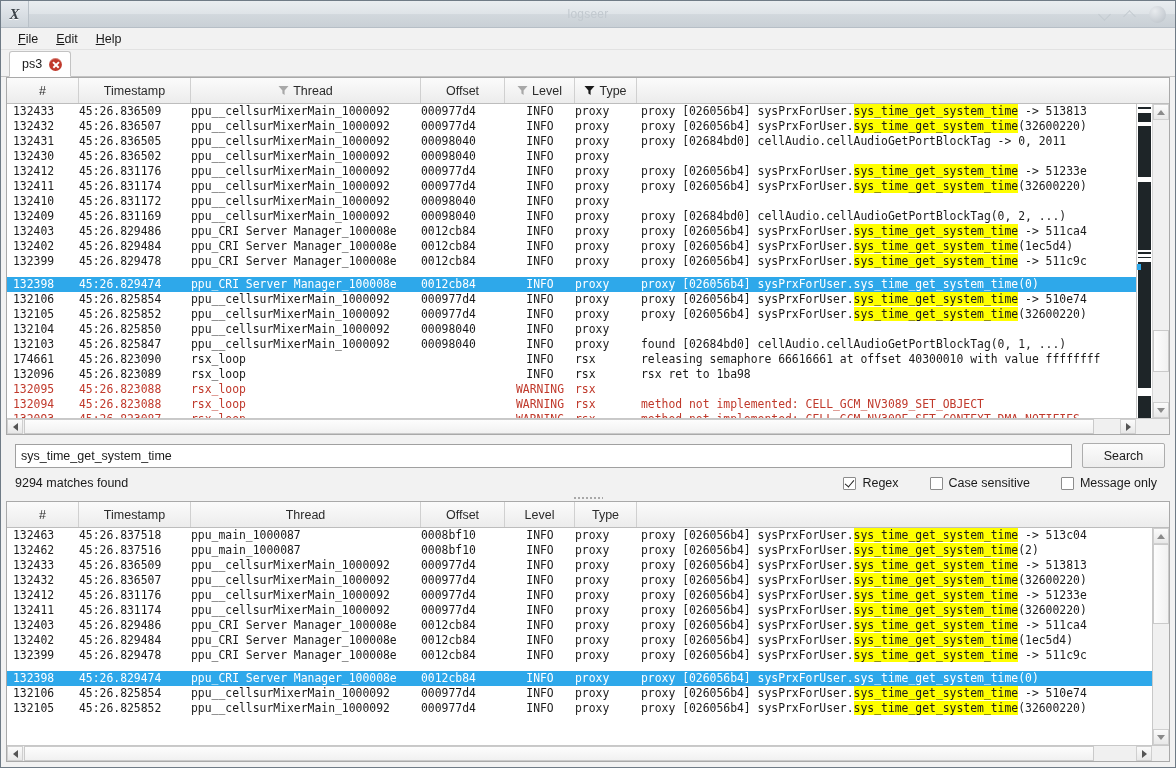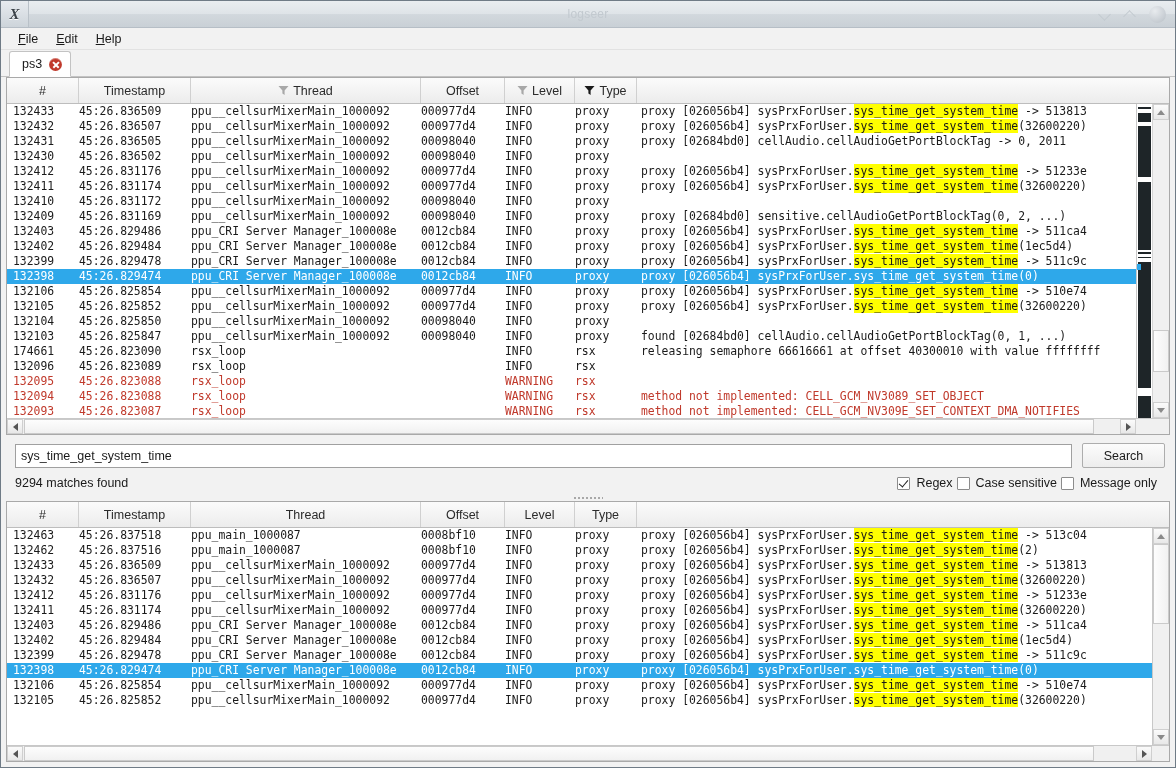--- a/index.html
+++ b/index.html
@@ -166,26 +166,26 @@
     background: #fff;
   }
   .row {
     height: 15px;
     display: flex;
     align-items: center;
     white-space: nowrap;
     color: #1a1a1a;
   }
   .row.warn { color: #c0392b; }
-  .row.sel { background: #2ea8ea; color: #ffffff; }
+  .row.sel { background: #2ea8ea; color: #ffffff; margin-top: 8px; }
   .cell { overflow: hidden; white-space: nowrap; text-overflow: clip; height: 15px; line-height: 15px; }
   .c-num   { text-align: left;   padding-left: 6px; }
   .c-ts    { text-align: left; }
   .c-off   { text-align: left; }
-  .c-lvl   { text-align: left; }
+  .c-lvl   { text-align: center; }
   .c-typ   { text-align: left; }
   .c-msg   { text-align: left; padding-left: 4px; }
   .hl { background: #ffff00; color: #1a1a1a; }
   .row.sel .hl { background: transparent; color: #ffffff; }
 
   
   .vbarwrap {
     position: absolute; top: 0; right: 0; bottom: 0;
     width: 33px;
     display: flex;
@@ -271,21 +271,21 @@
     font-family: "Liberation Sans", sans-serif;
     font-size: 12.5px;
     color: #1a1a1a;
   }
   .optrow {
     display: flex; align-items: center;
     margin-top: 8px;
     font-size: 12.5px;
   }
   .matches { color: #1a1a1a; }
-  .opts { margin-left: auto; display: flex; align-items: center; gap: 4px; padding-right: 8px; }
+  .opts { margin-left: auto; display: flex; align-items: center; gap: 31px; padding-right: 8px; }
   .opt { display: flex; align-items: center; gap: 6px; }
   .cbx {
     width: 13px; height: 13px;
     border: 1px solid #8c8c8c;
     background: #fff;
     position: relative;
     border-radius: 1px;
     flex: 0 0 13px;
   }
   .cbx.on::after {
@@ -437,21 +437,21 @@
           <div class="cell c-lvl" style="flex: 0 0 70px;">INFO</div>
           <div class="cell c-typ" style="flex: 0 0 62px;">proxy</div>
         </div>
         <div class="row">
           <div class="cell c-num" style="flex: 0 0 72px;">132409</div>
           <div class="cell c-ts" style="flex: 0 0 112px;">45:26.831169</div>
           <div class="cell c-thr" style="flex: 0 0 230px;">ppu__cellsurMixerMain_1000092</div>
           <div class="cell c-off" style="flex: 0 0 84px;">00098040</div>
           <div class="cell c-lvl" style="flex: 0 0 70px;">INFO</div>
           <div class="cell c-typ" style="flex: 0 0 62px;">proxy</div>
-          <div class="cell c-msg" style="flex: 0 0 500px;"><span>proxy [02684bd0] sensitive.cellAudioGetPortBlockTag(0, 2, ...)</span></div>
+          <div class="cell c-msg" style="flex: 0 0 500px;"><span>proxy [02684bd0] cellAudio.cellAudioGetPortBlockTag(0, 2, ...)</span></div>
         </div>
         <div class="row">
           <div class="cell c-num" style="flex: 0 0 72px;">132403</div>
           <div class="cell c-ts" style="flex: 0 0 112px;">45:26.829486</div>
           <div class="cell c-thr" style="flex: 0 0 230px;">ppu_CRI Server Manager_100008e</div>
           <div class="cell c-off" style="flex: 0 0 84px;">0012cb84</div>
           <div class="cell c-lvl" style="flex: 0 0 70px;">INFO</div>
           <div class="cell c-typ" style="flex: 0 0 62px;">proxy</div>
           <div class="cell c-msg" style="flex: 0 0 500px;"><span>proxy [026056b4] sysPrxForUser.</span><span class="hl">sys_time_get_system_time</span><span> -&gt; 511ca4</span></div>
         </div>
@@ -526,20 +526,21 @@
           <div class="cell c-typ" style="flex: 0 0 62px;">rsx</div>
           <div class="cell c-msg" style="flex: 0 0 500px;"><span>releasing semaphore 66616661 at offset 40300010 with value ffffffff</span></div>
         </div>
         <div class="row">
           <div class="cell c-num" style="flex: 0 0 72px;">132096</div>
           <div class="cell c-ts" style="flex: 0 0 112px;">45:26.823089</div>
           <div class="cell c-thr" style="flex: 0 0 230px;">rsx_loop</div>
           <div class="cell c-off" style="flex: 0 0 84px;"></div>
           <div class="cell c-lvl" style="flex: 0 0 70px;">INFO</div>
           <div class="cell c-typ" style="flex: 0 0 62px;">rsx</div>
+          <div class="cell c-msg" style="flex: 0 0 500px;"><span>rsx ret to 1ba98</span></div>
         </div>
         <div class="row warn">
           <div class="cell c-num" style="flex: 0 0 72px;">132095</div>
           <div class="cell c-ts" style="flex: 0 0 112px;">45:26.823088</div>
           <div class="cell c-thr" style="flex: 0 0 230px;">rsx_loop</div>
           <div class="cell c-off" style="flex: 0 0 84px;"></div>
           <div class="cell c-lvl" style="flex: 0 0 70px;">WARNING</div>
           <div class="cell c-typ" style="flex: 0 0 62px;">rsx</div>
         </div>
         <div class="row warn">

